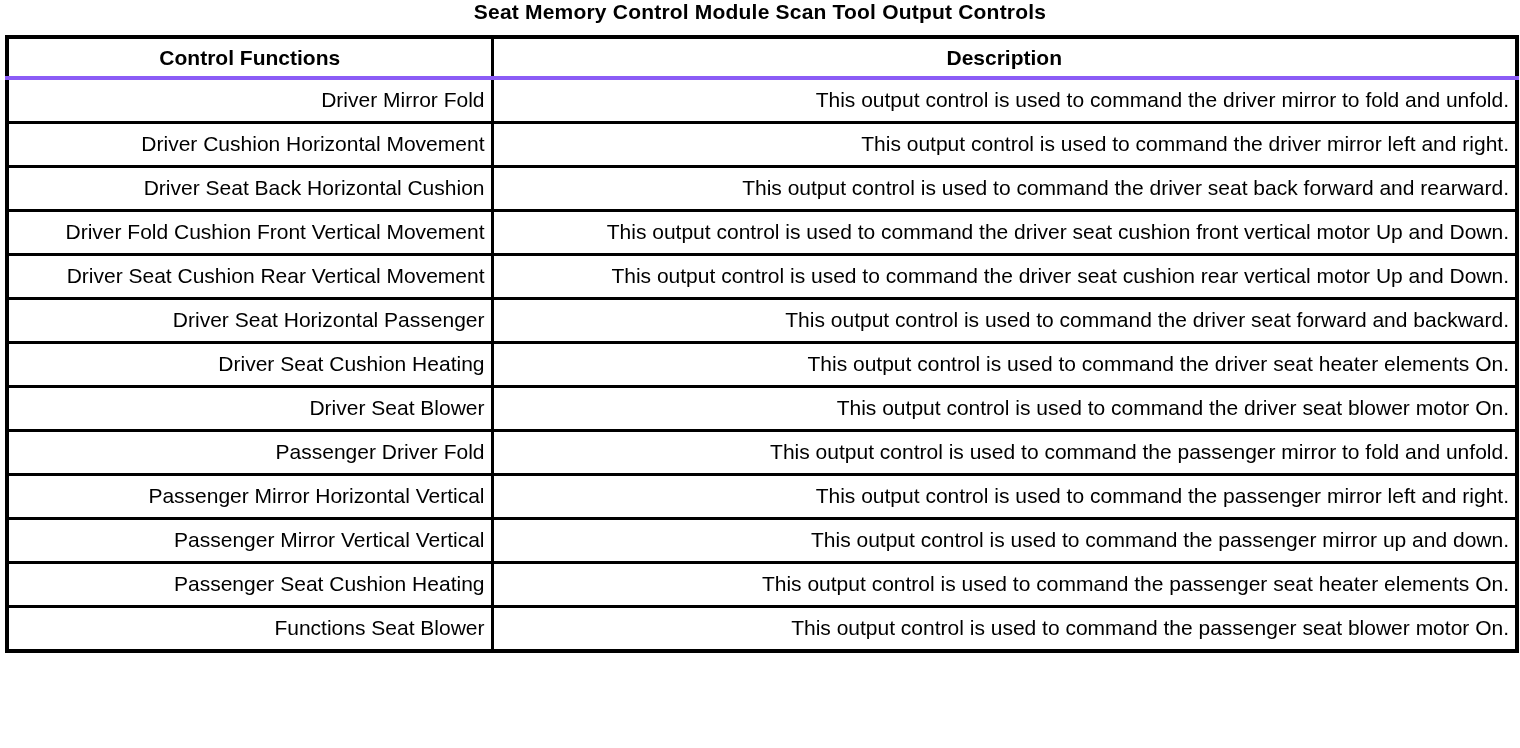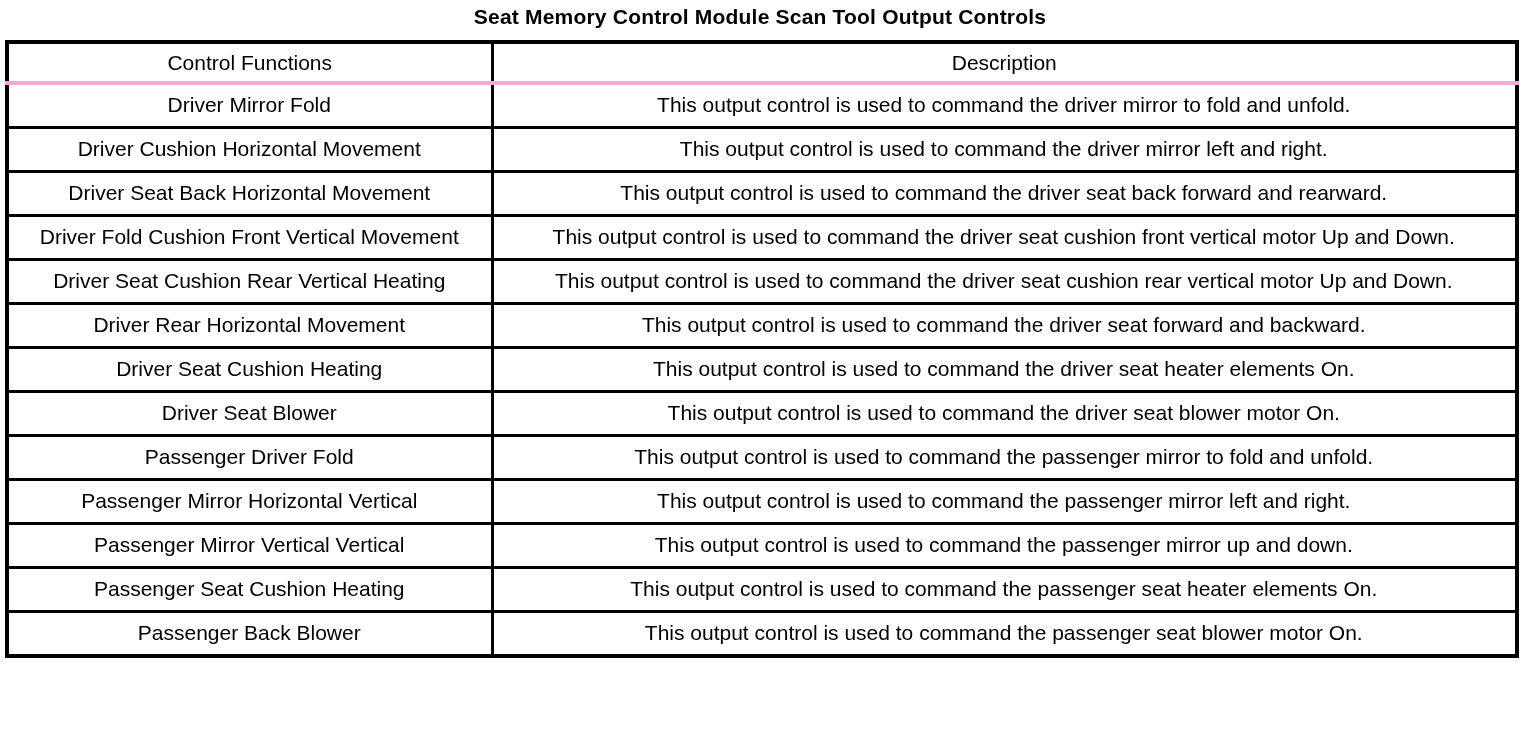--- a/index.html
+++ b/index.html
@@ -9,46 +9,45 @@
     width: 1520px;
     height: 748px;
     font-family: "Liberation Sans", sans-serif;
     color: #000000;
     overflow: hidden;
   }
   .page-title {
     text-align: center;
     font-weight: bold;
     font-size: 21px;
-    padding-top: 5px;
     letter-spacing: 0.2px;
   }
   table.controls-table {
     border-collapse: collapse;
     table-layout: fixed;
     width: 1510px;
     margin: 11px 5px 0 5px;
     border: 4px solid #000000;
   }
   col.col-function { width: 485px; }
   col.col-description { width: 1025px; }
   th, td {
     border: 3px solid #000000;
     font-size: 21px;
     overflow: hidden;
   }
   th {
-    font-weight: normal;
+    font-weight: bold;
     text-align: center;
     height: 33px;
-    border-bottom: 4px solid #f9a8d4;
+    border-bottom: 4px solid #8b5cf6;
     padding: 2px 6px;
   }
   td {
-    text-align: center;
+    text-align: right;
     vertical-align: middle;
     padding: 3px 6px 3px 5px;
     height: 35px;
     line-height: 1.28;
   }
 </style>
 </head>
 <body>
 
 <div class="page-title">Seat Memory Control Module Scan Tool Output Controls</div>
@@ -67,33 +66,33 @@
   <tbody id="table-body">
       <tr>
         <td>Driver Mirror Fold</td>
         <td>This output control is used to command the driver mirror to fold and unfold.</td>
       </tr>
       <tr>
         <td>Driver Cushion Horizontal Movement</td>
         <td>This output control is used to command the driver mirror left and right.</td>
       </tr>
       <tr>
-        <td>Driver Seat Back Horizontal Movement</td>
+        <td>Driver Seat Back Horizontal Cushion</td>
         <td>This output control is used to command the driver seat back forward and rearward.</td>
       </tr>
       <tr>
         <td>Driver Fold Cushion Front Vertical Movement</td>
         <td>This output control is used to command the driver seat cushion front vertical motor Up and Down.</td>
       </tr>
       <tr>
-        <td>Driver Seat Cushion Rear Vertical Heating</td>
+        <td>Driver Seat Cushion Rear Vertical Movement</td>
         <td>This output control is used to command the driver seat cushion rear vertical motor Up and Down.</td>
       </tr>
       <tr>
-        <td>Driver Rear Horizontal Movement</td>
+        <td>Driver Seat Horizontal Passenger</td>
         <td>This output control is used to command the driver seat forward and backward.</td>
       </tr>
       <tr>
         <td>Driver Seat Cushion Heating</td>
         <td>This output control is used to command the driver seat heater elements On.</td>
       </tr>
       <tr>
         <td>Driver Seat Blower</td>
         <td>This output control is used to command the driver seat blower motor On.</td>
       </tr>
@@ -107,17 +106,17 @@
       </tr>
       <tr>
         <td>Passenger Mirror Vertical Vertical</td>
         <td>This output control is used to command the passenger mirror up and down.</td>
       </tr>
       <tr>
         <td>Passenger Seat Cushion Heating</td>
         <td>This output control is used to command the passenger seat heater elements On.</td>
       </tr>
       <tr>
-        <td>Passenger Back Blower</td>
+        <td>Functions Seat Blower</td>
         <td>This output control is used to command the passenger seat blower motor On.</td>
       </tr>
     </tbody>
 </table>
 
 </body></html>

